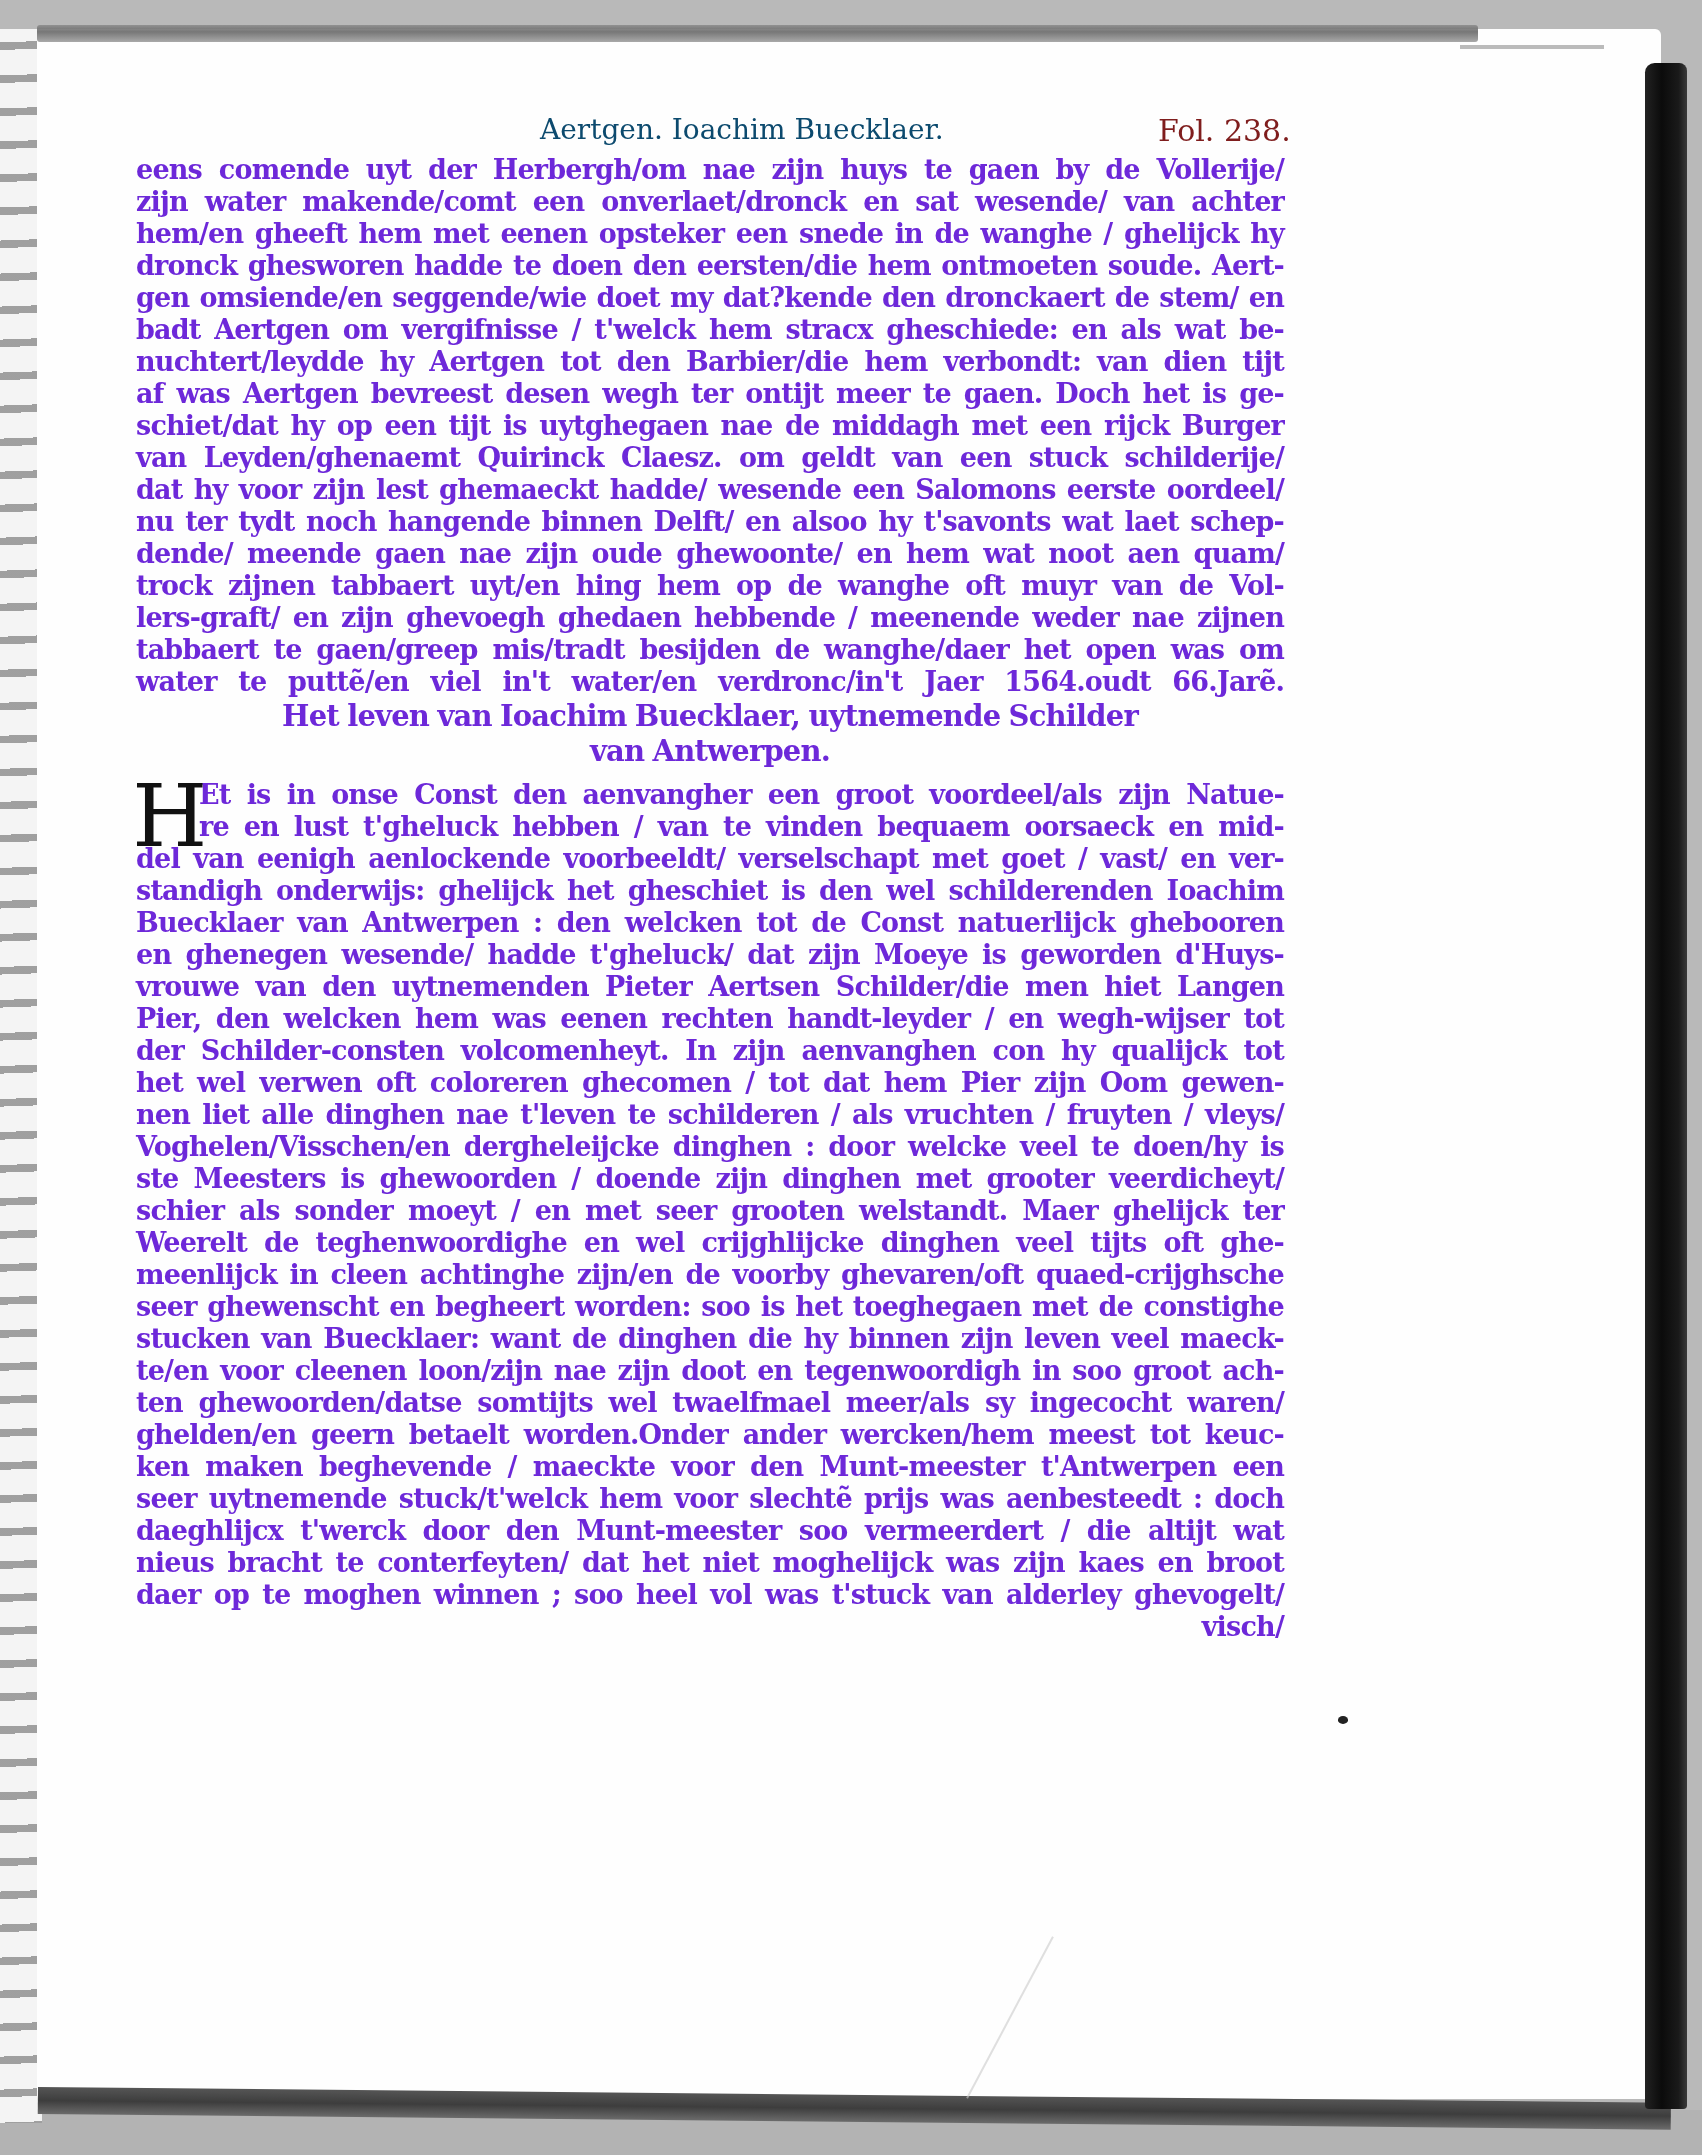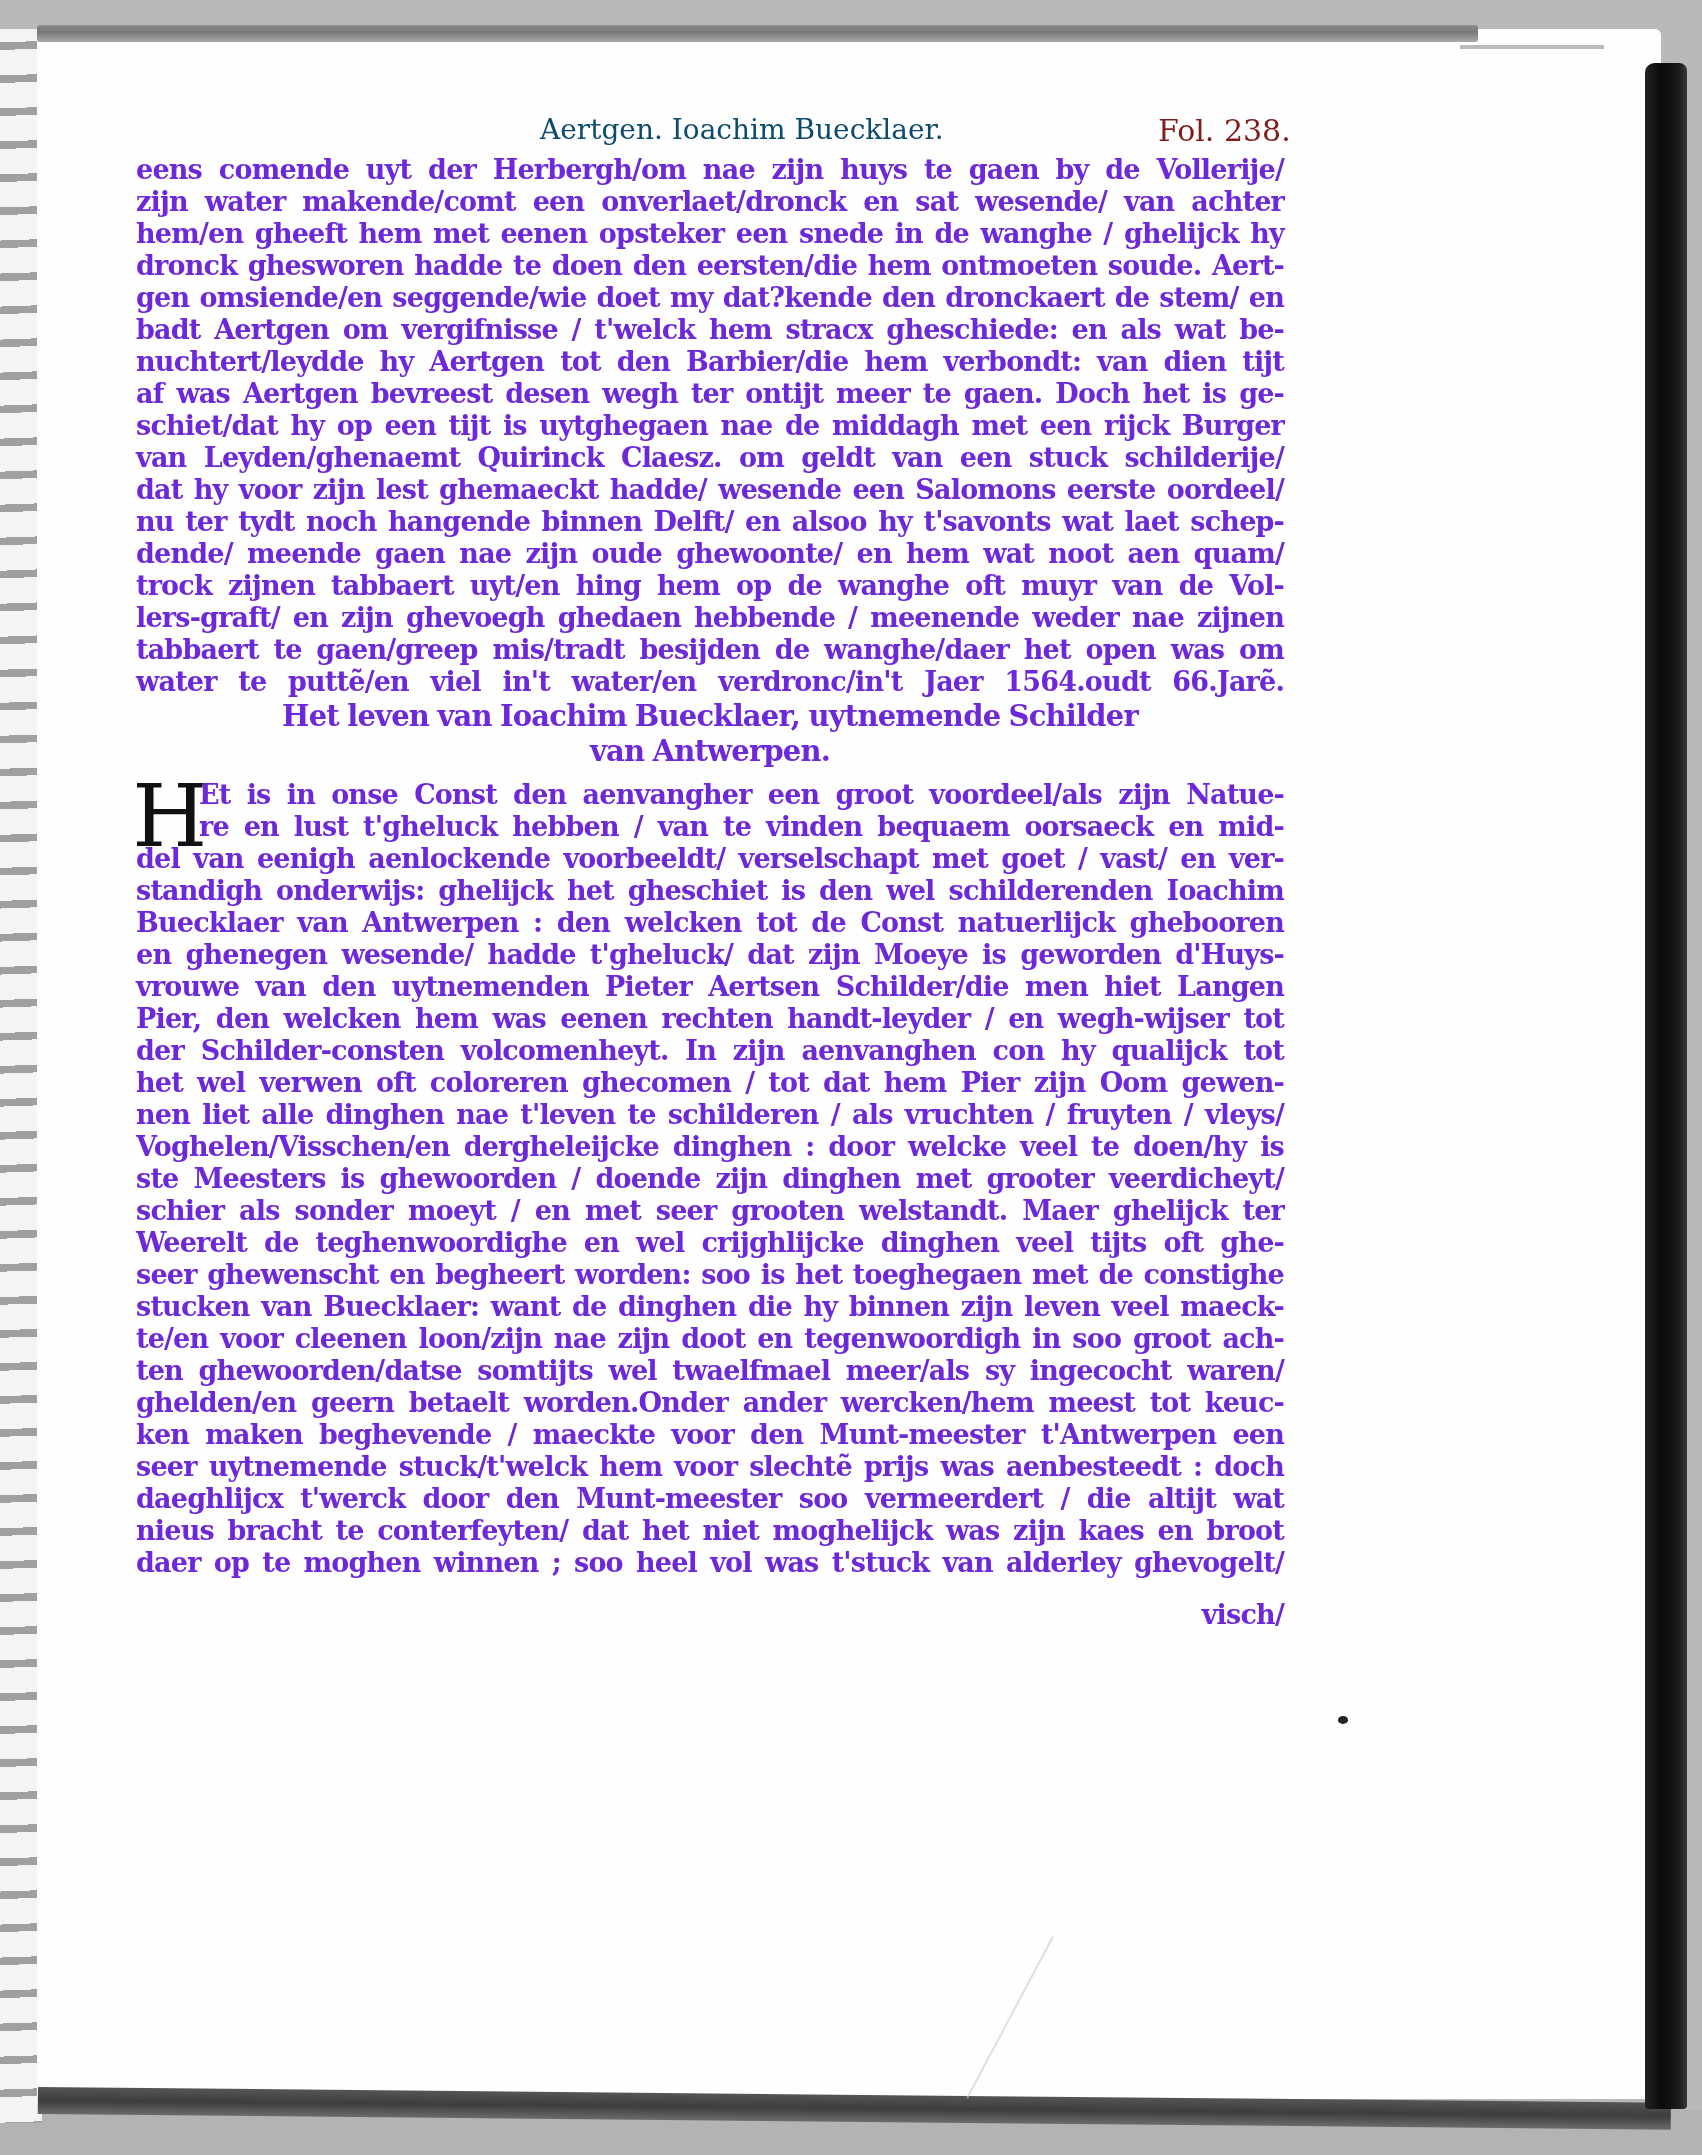--- a/index.html
+++ b/index.html
@@ -61,21 +61,21 @@
   .text-block {
     position: absolute; left: 136px; top: 154px; width: 1148px;
   }
   .line {
     height: 32px; line-height: 32px;
     font-family: "DejaVu Serif", serif; font-weight: bold; font-size: 27px;
     color: #6d28d9; white-space: nowrap; overflow: visible;
     letter-spacing: -0.8px; word-spacing: -1px;
     text-align: justify; text-align-last: justify;
   }
-  .line.right { text-align: right; text-align-last: right; margin-top: 20px; }
+  .line.right { text-align: right; text-align-last: right; }
   .heading {
     text-align: right; text-align-last: center;
     font-size: 29px; height: 37px; line-height: 37px;
   }
   .heading.sub { height: 38px; line-height: 33px; }
   .dropcap-wrap { position: relative; }
   .dropcap {
     position: absolute; left: -3.8px; top: 3.8px;
     font-family: "DejaVu Serif", serif; font-size: 86px; line-height: 67px;
     color: #111; font-weight: normal;
@@ -137,20 +137,21 @@
       <div class="line">en ghenegen wesende/ hadde t'gheluck/ dat zijn Moeye is geworden d'Huys-</div>
       <div class="line">vrouwe van den uytnemenden Pieter Aertsen Schilder/die men hiet Langen</div>
       <div class="line">Pier, den welcken hem was eenen rechten handt-leyder / en wegh-wijser tot</div>
       <div class="line">der Schilder-consten volcomenheyt. In zijn aenvanghen con hy qualijck tot</div>
       <div class="line">het wel verwen oft coloreren ghecomen / tot dat hem Pier zijn Oom gewen-</div>
       <div class="line">nen liet alle dinghen nae t'leven te schilderen / als vruchten / fruyten / vleys/</div>
       <div class="line">Voghelen/Visschen/en dergheleijcke dinghen : door welcke veel te doen/hy is</div>
       <div class="line">ste Meesters is ghewoorden / doende zijn dinghen met grooter veerdicheyt/</div>
       <div class="line">schier als sonder moeyt / en met seer grooten welstandt. Maer ghelijck ter</div>
       <div class="line">Weerelt de teghenwoordighe en wel crijghlijcke dinghen veel tijts oft ghe-</div>
+      <div class="line">meenlijck in cleen achtinghe zijn/en de voorby ghevaren/oft quaed-crijghsche</div>
       <div class="line">seer ghewenscht en begheert worden: soo is het toeghegaen met de constighe</div>
       <div class="line">stucken van Buecklaer: want de dinghen die hy binnen zijn leven veel maeck-</div>
       <div class="line">te/en voor cleenen loon/zijn nae zijn doot en tegenwoordigh in soo groot ach-</div>
       <div class="line">ten ghewoorden/datse somtijts wel twaelfmael meer/als sy ingecocht waren/</div>
       <div class="line">ghelden/en geern betaelt worden.Onder ander wercken/hem meest tot keuc-</div>
       <div class="line">ken maken beghevende / maeckte voor den Munt-meester t'Antwerpen een</div>
       <div class="line">seer uytnemende stuck/t'welck hem voor slechtẽ prijs was aenbesteedt : doch</div>
       <div class="line">daeghlijcx t'werck door den Munt-meester soo vermeerdert / die altijt wat</div>
       <div class="line">nieus bracht te conterfeyten/ dat het niet moghelijck was zijn kaes en broot</div>
       <div class="line">daer op te moghen winnen ; soo heel vol was t'stuck van alderley ghevogelt/</div>

